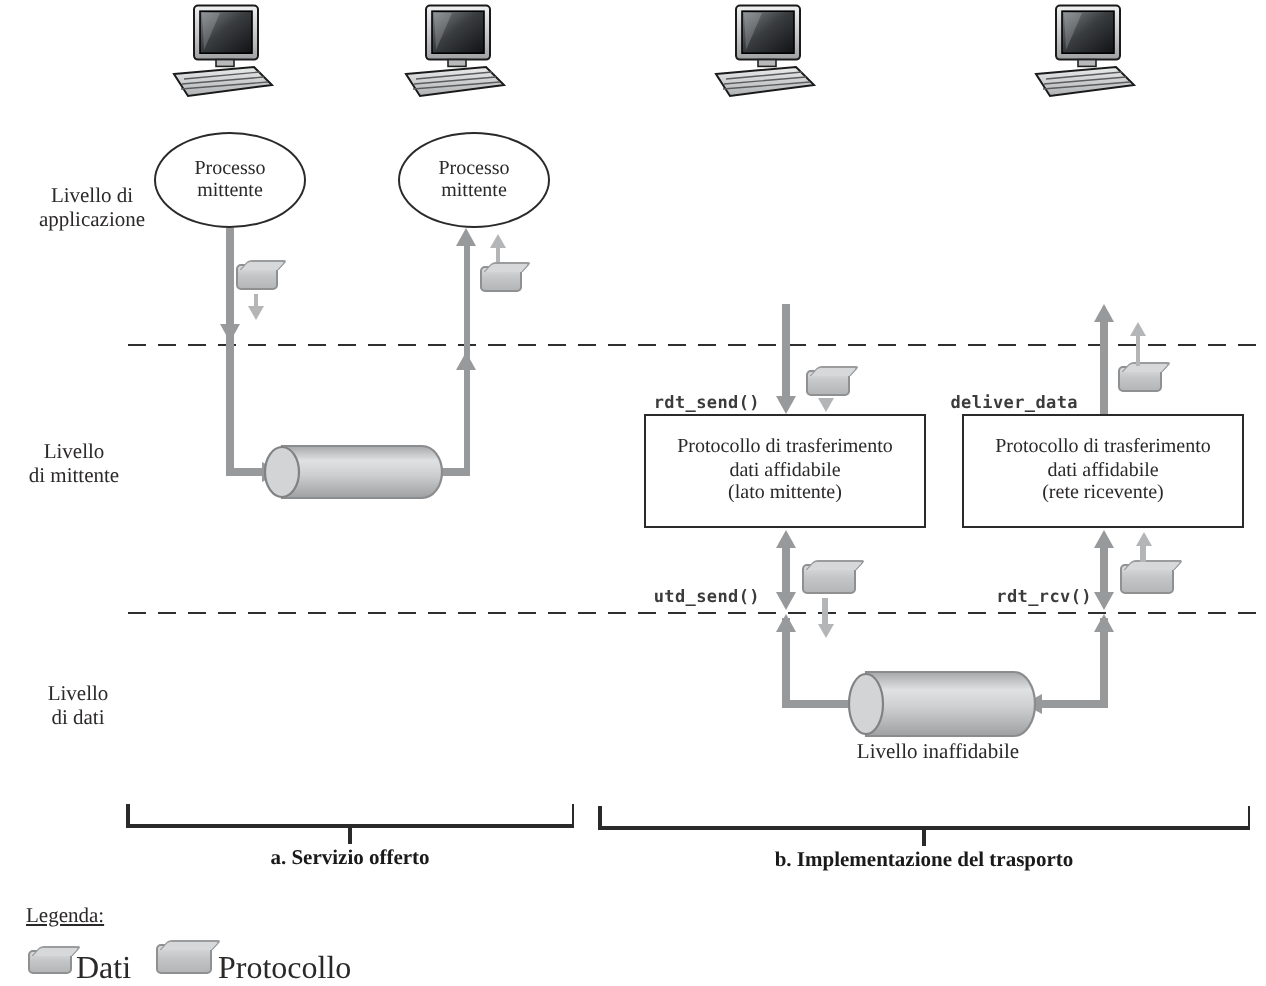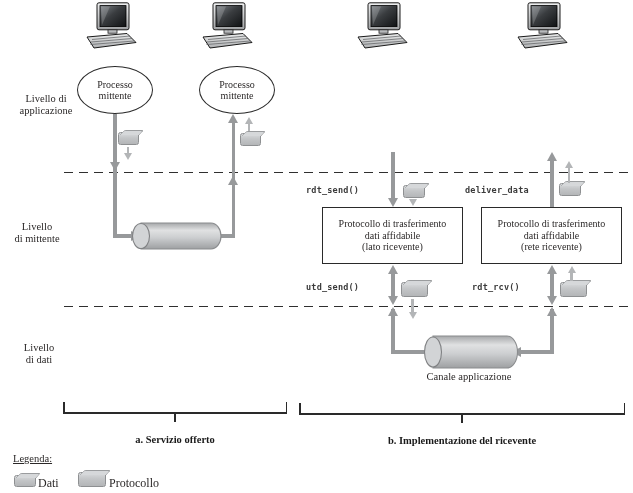--- a/index.html
+++ b/index.html
@@ -45,28 +45,28 @@
         font-size:10px;line-height:11.5px;text-align:center;}
 
   
   .pbox{position:absolute;width:141px;height:57px;border:1.4px solid #2a2a2a;background:#fff;
         display:flex;flex-direction:column;align-items:center;justify-content:center;
         font-size:10px;line-height:11.5px;text-align:center;}
 
   .layer-label{position:absolute;font-size:10.5px;line-height:12px;text-align:center;}
   .chan-label{position:absolute;font-size:10.5px;text-align:center;}
   .mono{position:absolute;font-family:"DejaVu Sans Mono",monospace;font-weight:bold;
-        font-size:8.5px;letter-spacing:.2px;color:#3b3b3b;text-align:left;width:74px;}
+        font-size:8.5px;letter-spacing:.2px;color:#3b3b3b;text-align:right;width:74px;margin-top:12px;}
 
   
   .br{position:absolute;background:#2a2a2a;}
-  .caption{position:absolute;width:220px;text-align:center;font-weight:bold;font-size:10.5px;color:#1a1a1a;margin-top:10px;}
+  .caption{position:absolute;width:220px;text-align:center;font-weight:bold;font-size:10.5px;color:#1a1a1a;}
 
   .legend-title{position:absolute;font-size:10.5px;text-decoration:underline;}
-  .legend-label{position:absolute;font-size:12px;}
+  .legend-label{position:absolute;font-size:16px;}
 
   .cyl{position:absolute;}
 </style>
 </head>
 <body>
 
 <div class="canvas">
 
   <svg width="0" height="0" style="position:absolute" aria-hidden="true">
     <defs>
@@ -185,21 +185,21 @@
 
   <div class="vl" style="left:550.2px;top:160px;height:48px"></div>
   <div class="ah up" style="left:546.5px;top:152px"></div>
   <div class="chip" style="left:559px;top:183px;width:22px;height:13px"></div>
   <div class="vl sm" style="left:567.8px;top:167px;height:16px"></div>
   <div class="ah sm up" style="left:565px;top:161px"></div>
 
   <div class="pbox" style="left:322px;top:207px">
     <div>Protocollo di trasferimento</div>
     <div>dati affidabile</div>
-    <div>(lato ricevente)</div>
+    <div>(lato mittente)</div>
   </div>
   <div class="pbox" style="left:481px;top:207px">
     <div>Protocollo di trasferimento</div>
     <div>dati affidabile</div>
     <div>(rete ricevente)</div>
   </div>
 
   <div class="mono" style="left:306px;top:282px">utd_send()</div>
   <div class="mono" style="left:472px;top:282px">rdt_rcv()</div>
 
@@ -226,33 +226,33 @@
   <div class="ah up" style="left:546.5px;top:307px"></div>
   <div class="hl" style="left:520px;top:350.2px;width:33.7px"></div>
   <div class="ah left" style="left:512px;top:346.5px"></div>
 
   <div class="cyl" style="left:423px;top:335px">
     <svg width="96" height="34" viewBox="0 0 96 34">
       <path d="M10,1 H84 A10.5,16 0 0 1 84,33 H10 Z" fill="url(#grad-cyl)" stroke="#8a8c8e" stroke-width="1.1"></path>
       <ellipse cx="10" cy="17" rx="8.5" ry="15" fill="#d2d4d6" stroke="#808284" stroke-width="1.1"></ellipse>
     </svg>
   </div>
-  <div class="chan-label" style="left:404px;top:371px;width:130px">Canale applicazione</div>
+  <div class="chan-label" style="left:404px;top:371px;width:130px">Livello inaffidabile</div>
 
   <div class="br" style="left:63px;top:412px;width:224px;height:1.5px"></div>
   <div class="br" style="left:63px;top:402px;width:1.5px;height:10px"></div>
   <div class="br" style="left:285.5px;top:402px;width:1.5px;height:10px"></div>
   <div class="br" style="left:174.2px;top:413.5px;width:1.5px;height:8px"></div>
   <div class="caption" style="left:65px;top:424px">a. Servizio offerto</div>
 
   <div class="br" style="left:299px;top:413px;width:326px;height:1.5px"></div>
   <div class="br" style="left:299px;top:403px;width:1.5px;height:10px"></div>
   <div class="br" style="left:623.5px;top:403px;width:1.5px;height:10px"></div>
   <div class="br" style="left:461.2px;top:414.5px;width:1.5px;height:8px"></div>
-  <div class="caption" style="left:352px;top:425px">b. Implementazione del ricevente</div>
+  <div class="caption" style="left:352px;top:425px">b. Implementazione del trasporto</div>
 
   <div class="legend-title" style="left:13px;top:453px">Legenda:</div>
   <div class="chip" style="left:14px;top:475px;width:22px;height:12px"></div>
   <div class="legend-label" style="left:38px;top:476px">Dati</div>
   <div class="chip" style="left:78px;top:472px;width:28px;height:15px"></div>
   <div class="legend-label" style="left:109px;top:476px">Protocollo</div>
 
 </div>
 
 </body></html>

